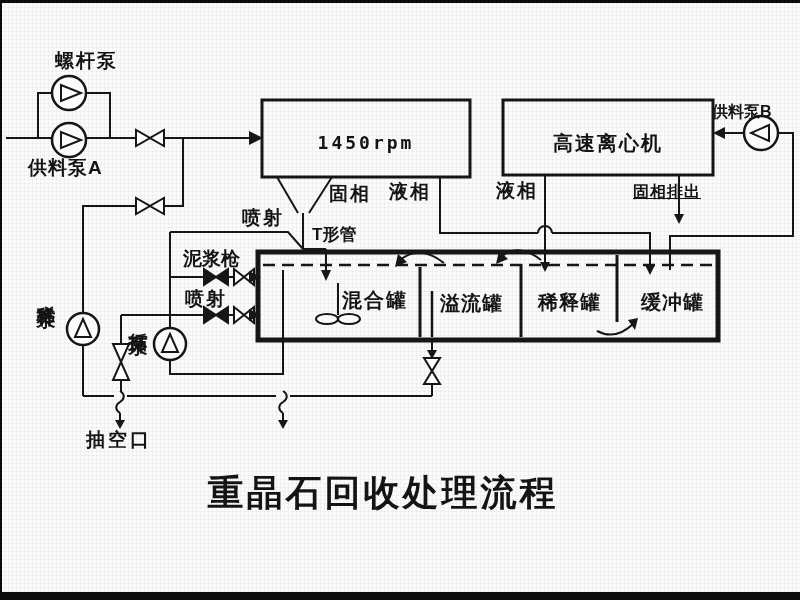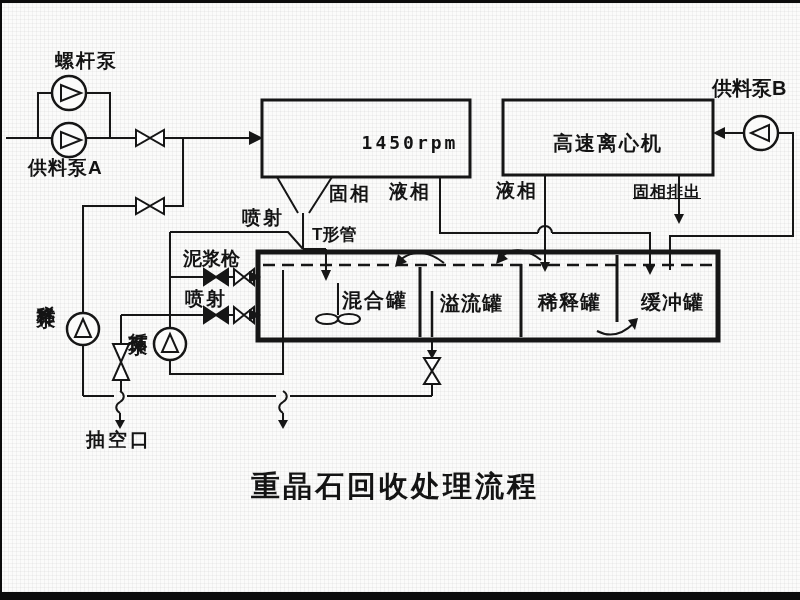--- a/index.html
+++ b/index.html
@@ -154,23 +154,23 @@
 
     <path d="M83,396 H114 M127,396 H276 M290,396 H432"></path>
     <path d="M120,391 c5,3 5,8 0,11 c-5,3 -5,8 0,11 M120,413 V421"></path>
     <polygon fill="#161616" stroke="none" points="115,420 125,420 120,429"></polygon>
     <path d="M283,391 c5,3 5,8 0,11 c-5,3 -5,8 0,11 M283,413 V421"></path>
     <polygon fill="#161616" stroke="none" points="278,420 288,420 283,429"></polygon>
   </svg>
 
   <div class="lbl" style="left:55px;top:51px;font-size:19px;letter-spacing:2px;">螺杆泵</div>
   <div class="lbl" style="left:28px;top:158px;font-size:19px;letter-spacing:1px;">供料泵A</div>
-  <div class="lbl" style="left:712px;top:78px;font-size:20px;">供料泵B</div>
+  <div class="lbl" style="left:712px;top:104px;font-size:16px;">供料泵B</div>
 
-  <div class="lbl rpm" style="left:262px;top:134px;width:208px;font-size:18px;padding-left:44px;">1450rpm</div>
+  <div class="lbl rpm" style="left:262px;top:134px;width:208px;font-size:18px;">1450rpm</div>
   <div class="lbl boxlbl" style="left:503px;top:105px;width:210px;font-size:20px;margin-top:28px;">高速离心机</div>
 
   <div class="lbl" style="left:329px;top:184px;font-size:19px;letter-spacing:2px;">固相</div>
   <div class="lbl" style="left:389px;top:182px;font-size:19px;letter-spacing:2px;">液相</div>
   <div class="lbl" style="left:496px;top:181px;font-size:19px;letter-spacing:2px;">液相</div>
   <div class="lbl" style="left:633px;top:184px;font-size:16px;letter-spacing:1px;text-decoration:underline;">固相排出</div>
 
   <div class="lbl" style="left:242px;top:208px;font-size:19px;letter-spacing:2px;">喷射</div>
   <div class="lbl" style="left:312px;top:226px;font-size:17px;">T形管</div>
   <div class="lbl" style="left:183px;top:249px;font-size:19px;">泥浆枪</div>
@@ -179,14 +179,14 @@
   <div class="lbl vert" style="left:36px;top:291px;font-size:19px;">稀释泵</div>
   <div class="lbl vert" style="left:128px;top:318px;font-size:19px;">循环泵</div>
 
   <div class="lbl" style="left:342px;top:290px;font-size:20px;letter-spacing:2px;">混合罐</div>
   <div class="lbl" style="left:440px;top:293px;font-size:20px;letter-spacing:1px;">溢流罐</div>
   <div class="lbl" style="left:538px;top:292px;font-size:20px;letter-spacing:1px;">稀释罐</div>
   <div class="lbl" style="left:641px;top:292px;font-size:20px;letter-spacing:1px;">缓冲罐</div>
 
   <div class="lbl" style="left:86px;top:430px;font-size:19px;letter-spacing:3px;">抽空口</div>
 
-  <div class="lbl title" style="left:195px;top:474px;width:400px;font-size:29px;font-family:Liberation Mono, monospace;">重晶石回收处理流程</div>
+  <div class="lbl title" style="left:183px;top:474px;width:400px;font-size:36px;">重晶石回收处理流程</div>
 </div>
 
 </body></html>

